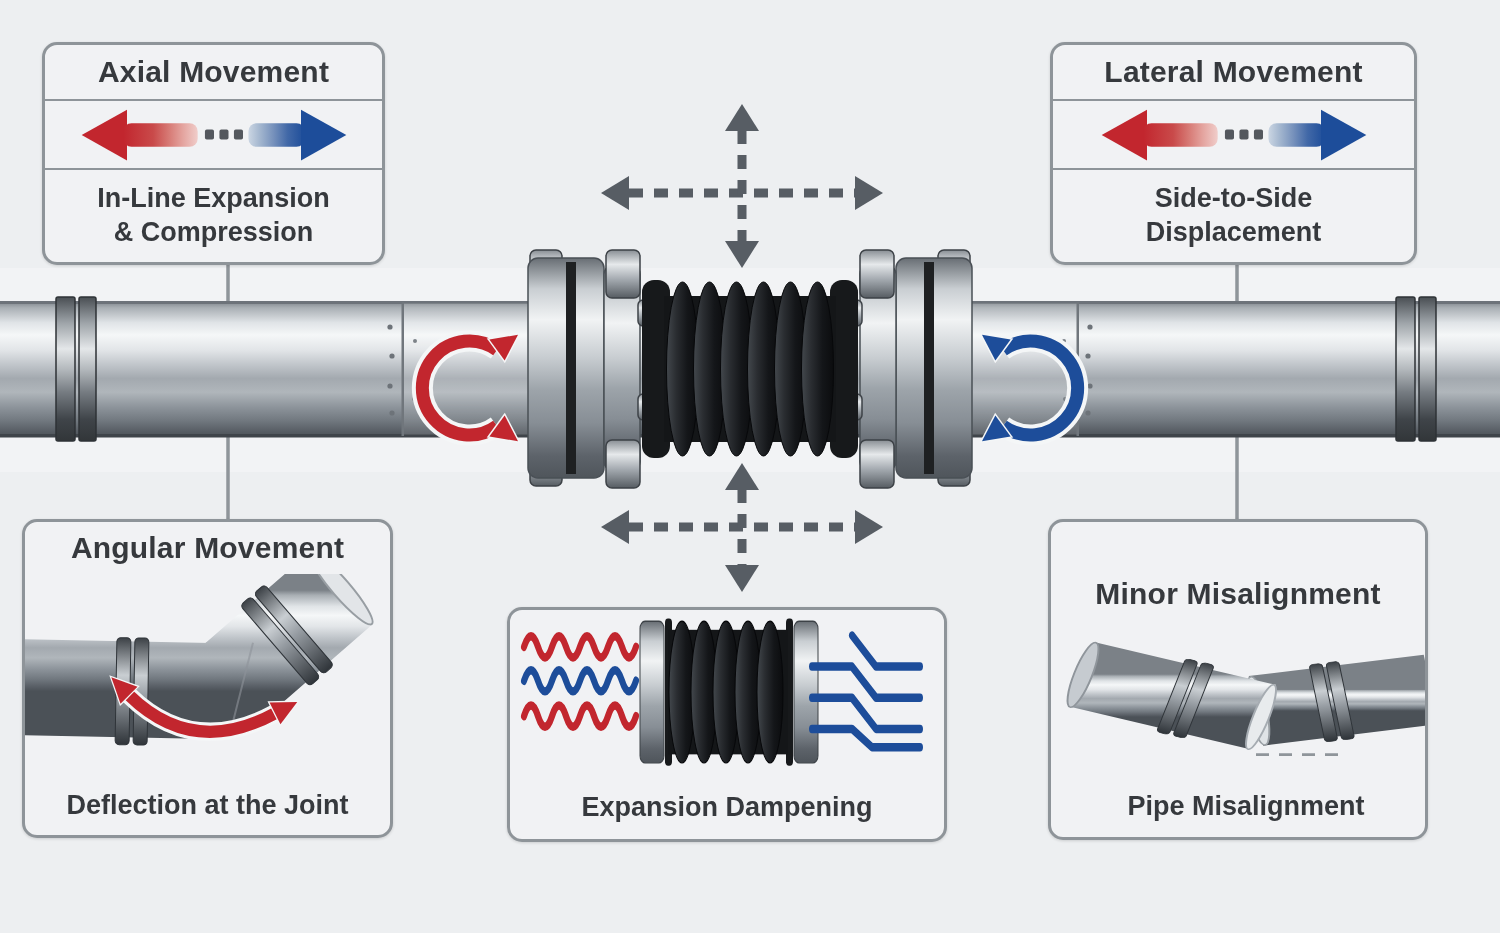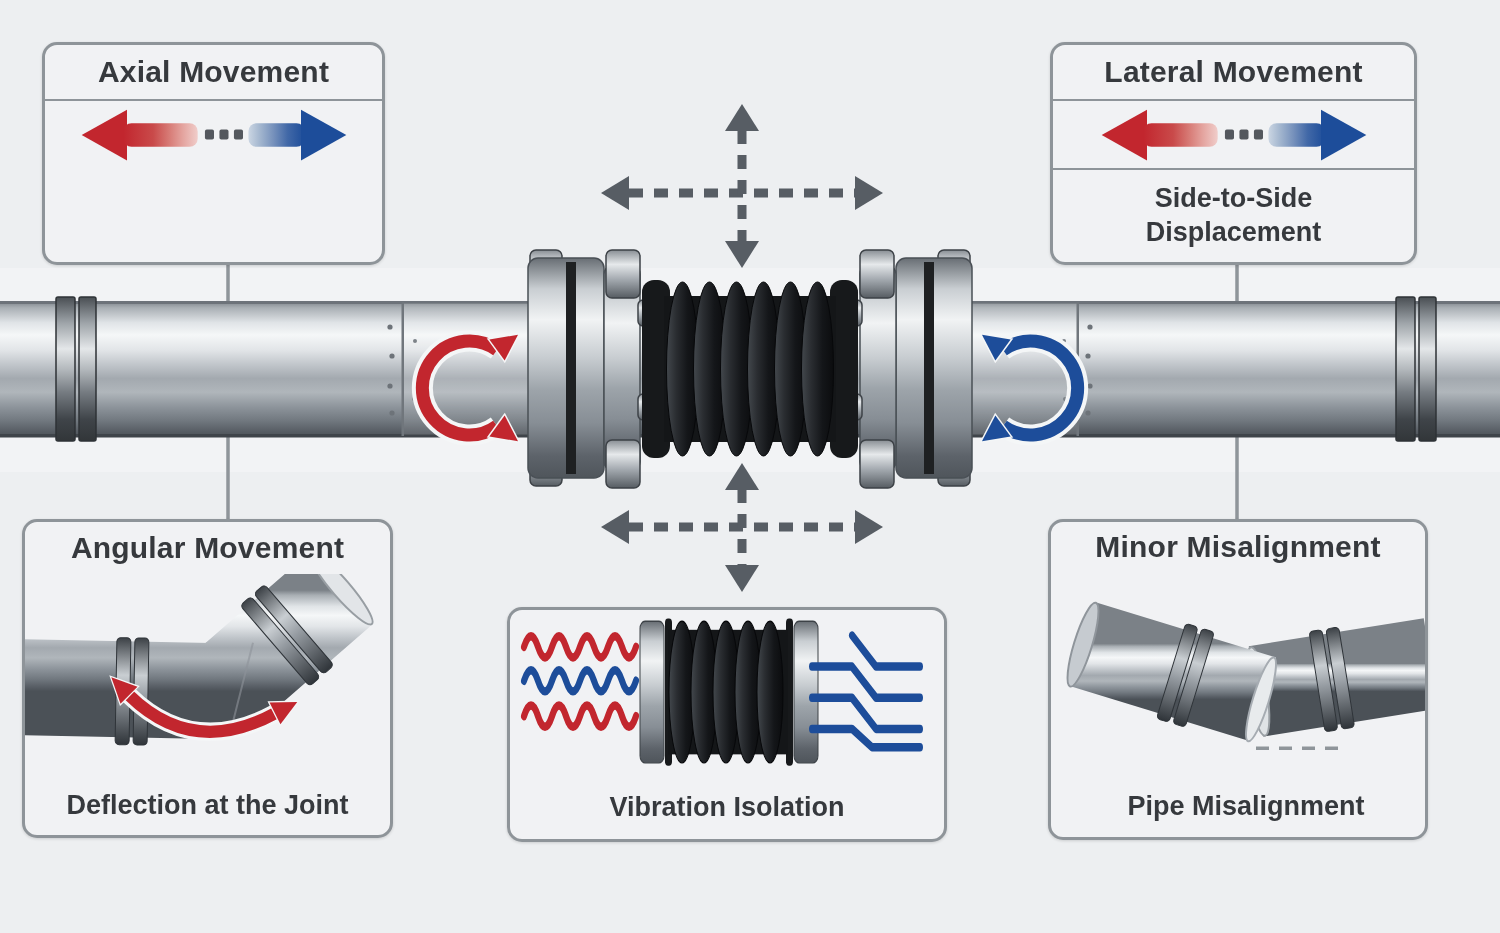--- a/index.html
+++ b/index.html
@@ -226,20 +226,26 @@
 
   <div class="card" style="left:42px;top:42px;width:343px;height:223px;">
     <div class="sec title-sec" style="height:54px;">
       <div class="box-title">Axial Movement</div>
     </div>
     <div class="sec" style="height:67px;">
       <svg width="290" height="58" viewBox="0 0 300 64">
         <use href="#fadeArrow" width="300" height="64"></use>
       </svg>
     </div>
+    <div class="sec" style="flex:1;">
+      <div class="box-caption">
+        <div>In-Line Expansion</div>
+        <div>&amp; Compression</div>
+      </div>
+    </div>
   </div>
 
   <div class="card" style="left:1050px;top:42px;width:367px;height:223px;">
     <div class="sec title-sec" style="height:54px;">
       <div class="box-title">Lateral Movement</div>
     </div>
     <div class="sec" style="height:67px;">
       <svg width="300" height="58" viewBox="0 0 300 64">
         <use href="#fadeArrow" width="300" height="64"></use>
       </svg>
@@ -306,26 +312,26 @@
         </g>
         <g fill="none" stroke="var(--blue)" stroke-width="6" stroke-linejoin="round" stroke-linecap="round">
           <path d="M 342 18 L 366 40 L 410 40"></path>
           <path d="M 302 40 L 342 40 L 366 62 L 410 62"></path>
           <path d="M 302 62 L 342 62 L 366 84 L 410 84"></path>
           <path d="M 302 84 L 342 84 L 362 97 L 410 97"></path>
         </g>
       </svg>
     </div>
     <div class="sec" style="height:62px;">
-      <div class="box-caption">Vibration Isolation</div>
+      <div class="box-caption">Expansion Dampening</div>
     </div>
   </div>
 
   <div class="card" style="left:1048px;top:519px;width:380px;height:321px;">
-    <div class="sec title-sec" style="height:50px;">
+    <div class="sec title-sec" style="height:50px;margin-top:47px;">
       <div class="box-title">Minor Misalignment</div>
     </div>
     <div class="img-sec">
       <svg viewBox="0 0 374 205" preserveAspectRatio="none">
 
         <path d="M 205 120 L 380 92" fill="none" stroke="url(#gMetal)" stroke-width="92"></path>
         <g transform="translate(207,120) rotate(-9)">
           <ellipse cx="0" cy="0" rx="9" ry="45" fill="#dfe3e6" stroke="#9aa0a5" stroke-width="2"></ellipse>
         </g>
         <g transform="translate(268,110) rotate(-9)">

